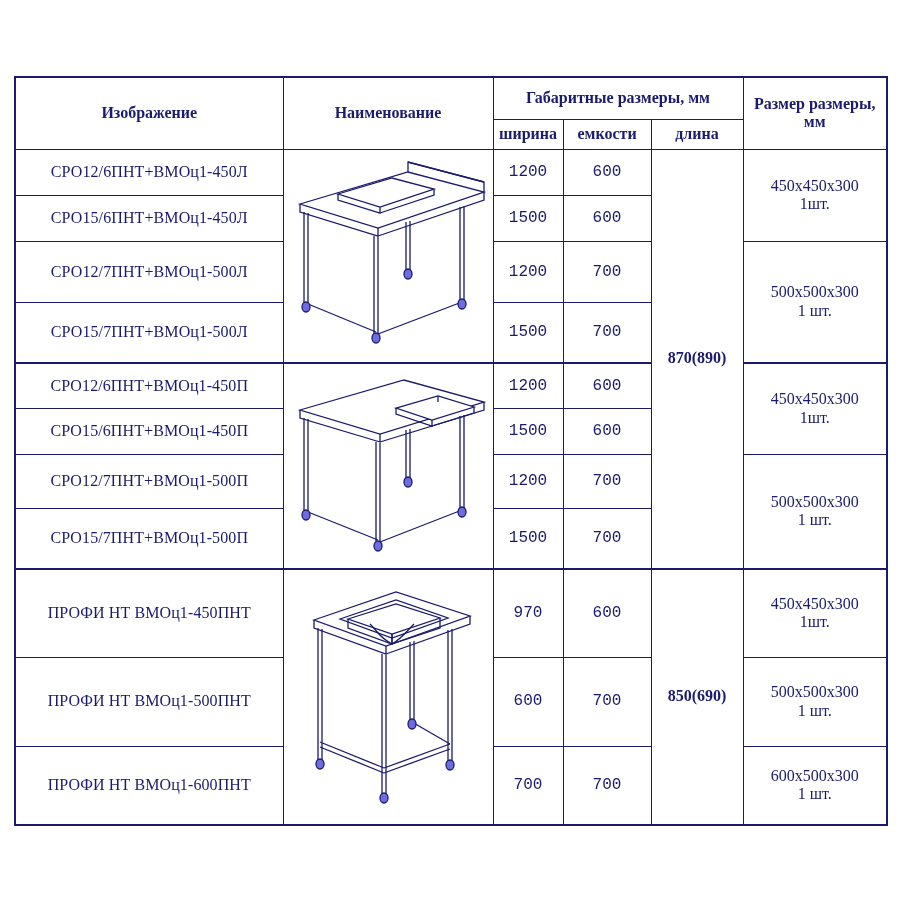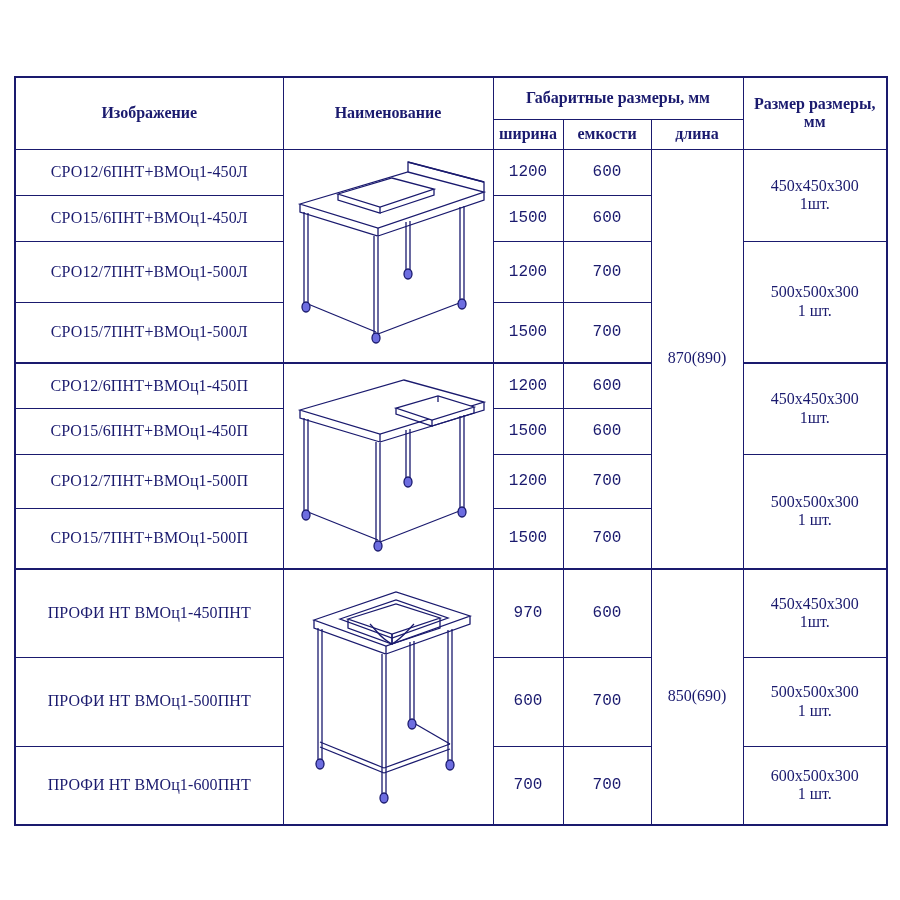--- a/index.html
+++ b/index.html
@@ -50,21 +50,21 @@
     padding-left: 18px;
     font-size: 16px;
     letter-spacing: 0.1px;
   }
   .dim {
     font-size: 16px;
     font-family: Liberation Mono, monospace;
   }
   .height-cell {
     font-size: 17px;
-    font-weight: normal;
+    font-weight: bold;
   }
   .cap-cell {
     font-size: 15.5px;
     line-height: 1.3;
   }
   .img-cell {
     padding: 0;
     position: relative;
   }
   .img-cell svg {

